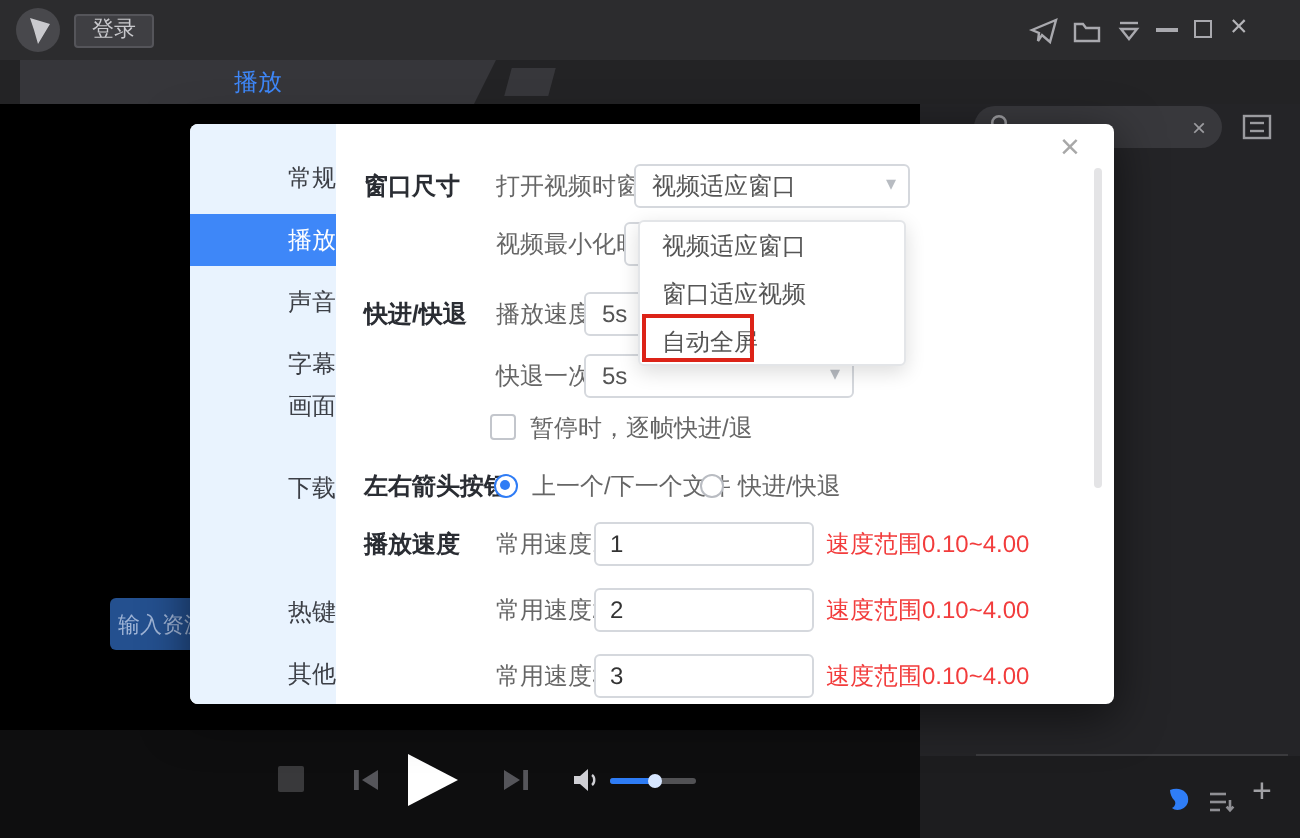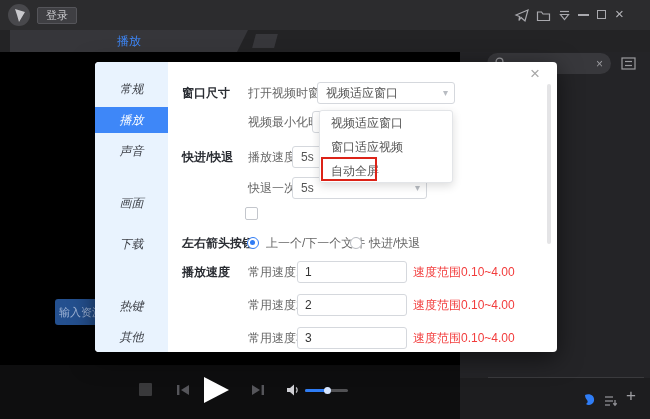--- a/index.html
+++ b/index.html
@@ -52,21 +52,21 @@
   .spk { left:286px; top:18px; width:14px; height:14px; color:#cfcfd4; }
   .vol-track { left:305px; top:24px; width:43px; height:3px; border-radius:2px; background:#515154; }
   .vol-fill { left:0; top:0; width:55%; height:3px; border-radius:2px; background:#2e7cf5; }
   .vol-thumb { left:324px; top:22px; width:7px; height:7px; border-radius:50%; background:#d7e6ff; }
 
   
   .modal { left:95px; top:62px; width:462px; height:290px; background:#fff; border-radius:4px;
            box-shadow:0 6px 24px rgba(0,0,0,.55); z-index:10; overflow:hidden; color:#555; }
   .m-close { left:435px; top:2px; font-size:17px; color:#a8a8a8; cursor:pointer; }
   .side { left:0; top:0; width:73px; height:290px; background:#e9f3fe; }
-  .mi { left:0; width:73px; height:26px; line-height:26px; text-align:center; color:#3c3f46; cursor:pointer;font-style:italic; }
+  .mi { left:0; width:73px; height:26px; line-height:26px; text-align:right; color:#3c3f46; cursor:pointer; }
   .mi.sel { background:#3e87f8; color:#fff; }
   .scroll-thumb { left:452px; top:22px; width:4px; height:160px; background:#e4e4e6; border-radius:2px; }
 
   .slabel { color:#2a2d33; font-weight:bold; line-height:22px; }
   .flabel { color:#666; line-height:22px; }
   .selbox { height:22px; border:1px solid #d5d8dd; border-radius:3px; background:#fff;
             line-height:20px; padding:0 18px 0 8px; color:#555; cursor:pointer; }
   .selbox .caret { position:absolute; right:6px; top:0; color:#b8bcc2; font-size:10px; line-height:20px; }
   .inputbox { height:22px; width:110px; border:1px solid #d5d8dd; border-radius:3px; padding:0 7px;
               font-size:12px; color:#333; outline:none; }
@@ -189,20 +189,21 @@
     <div class="abs vol-thumb"></div>
   </div>
 
   <div class="abs modal">
     <span class="abs m-close">×</span>
 
     <div class="abs side">
       <div class="abs mi" style="top:14px">常规</div>
       <div class="abs mi sel" style="top:45px">播放</div>
       <div class="abs mi" style="top:76px">声音</div>
+      <div class="abs mi" style="top:107px">字幕</div>
       <div class="abs mi" style="top:128px">画面</div>
       <div class="abs mi" style="top:169px">下载</div>
       <div class="abs mi" style="top:231px">热键</div>
       <div class="abs mi" style="top:262px">其他</div>
     </div>
 
     <div class="abs slabel" style="left:87px;top:20px">窗口尺寸</div>
     <div class="abs flabel" style="left:153px;top:20px">打开视频时窗口</div>
     <div class="abs selbox" style="left:222px;top:20px;width:138px">
       <span>视频适应窗口</span>
@@ -218,20 +219,21 @@
     <div class="abs selbox" style="left:197px;top:84px;width:135px">
       <span>5s</span>
       <span class="caret">▾</span>
     </div>
     <div class="abs flabel" style="left:153px;top:115px">快退一次</div>
     <div class="abs selbox" style="left:197px;top:115px;width:135px">
       <span>5s</span>
       <span class="caret">▾</span>
     </div>
     <div class="abs cbx" style="left:150px;top:145px"></div>
+    <div class="abs flabel" style="left:170px;top:141px">暂停时，逐帧快进/退</div>
 
     <div class="abs slabel" style="left:87px;top:170px">左右箭头按钮</div>
     <div class="abs rad on" style="left:152px;top:175px"></div>
     <div class="abs flabel" style="left:171px;top:170px">上一个/下一个文件</div>
     <div class="abs rad off" style="left:255px;top:175px"></div>
     <div class="abs flabel" style="left:274px;top:170px">快进/快退</div>
 
     <div class="abs slabel" style="left:87px;top:199px">播放速度</div>
     <div class="abs flabel" style="left:153px;top:199px">常用速度1</div>
     <input class="abs inputbox" style="left: 202px; top: 199px;" value="1">

